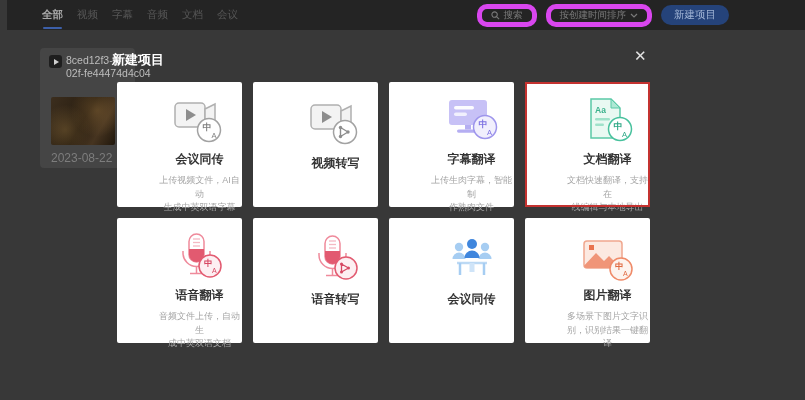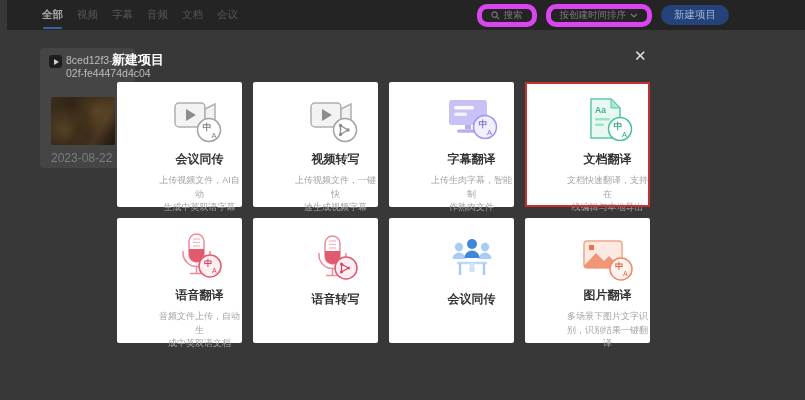--- a/index.html
+++ b/index.html
@@ -135,22 +135,20 @@
           <path d="M37 13 l10 -5 v20 l-10 -5 z" fill="#f3f3f3" stroke="#b0b0b0" stroke-width="1.5"></path>
           <path d="M18 13 v12 l10 -6 z" fill="#8d8d8d"></path>
           <circle cx="41" cy="34" r="11.5" fill="#ffffff" stroke="#a2a2a2" stroke-width="1.5"></circle>
           <path d="M36.5 29.5 v9 l7.5 -4.5 z" fill="none" stroke="#8d8d8d" stroke-width="1.4" stroke-linejoin="round"></path>
           <circle cx="36.5" cy="29.5" r="1.7" fill="#8d8d8d"></circle>
             <circle cx="36.5" cy="38.5" r="1.7" fill="#8d8d8d"></circle>
             <circle cx="44" cy="34" r="1.7" fill="#8d8d8d"></circle>
         </svg>
       </div>
       <div class="tc-title">视频转写</div>
-      <div class="tc-desc">上传视频文件，一键快
-速生成视频字幕</div>
     </div>
 
     <div class="type-card">
       <div class="icon-wrap">
         <svg width="64" height="52" viewBox="0 0 64 52">
           <rect x="9" y="4" width="38" height="25" rx="3" fill="#c7c1f6"></rect>
           <rect x="14" y="10" width="20" height="3.6" rx="1.8" fill="#ffffff" opacity=".95"></rect>
           <rect x="14" y="16.5" width="13" height="3.6" rx="1.8" fill="#ffffff" opacity=".75"></rect>
           <rect x="25" y="29" width="6" height="4.5" fill="#b5aef2"></rect>
           <rect x="17" y="33.5" width="22" height="3.2" rx="1.6" fill="#b5aef2"></rect>

